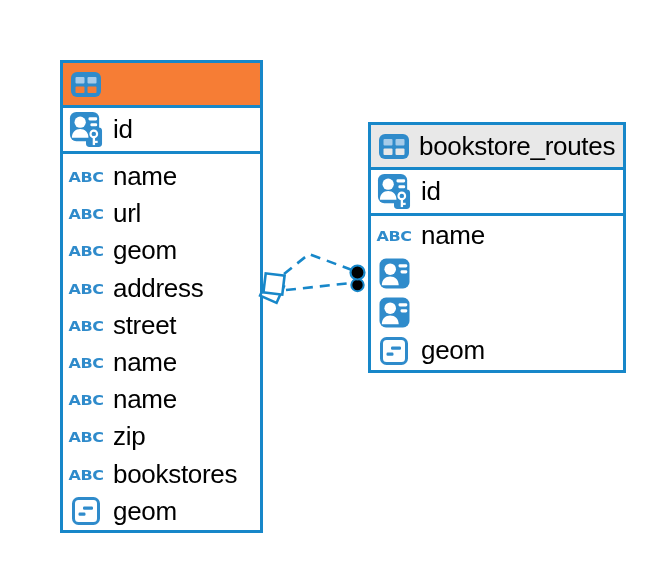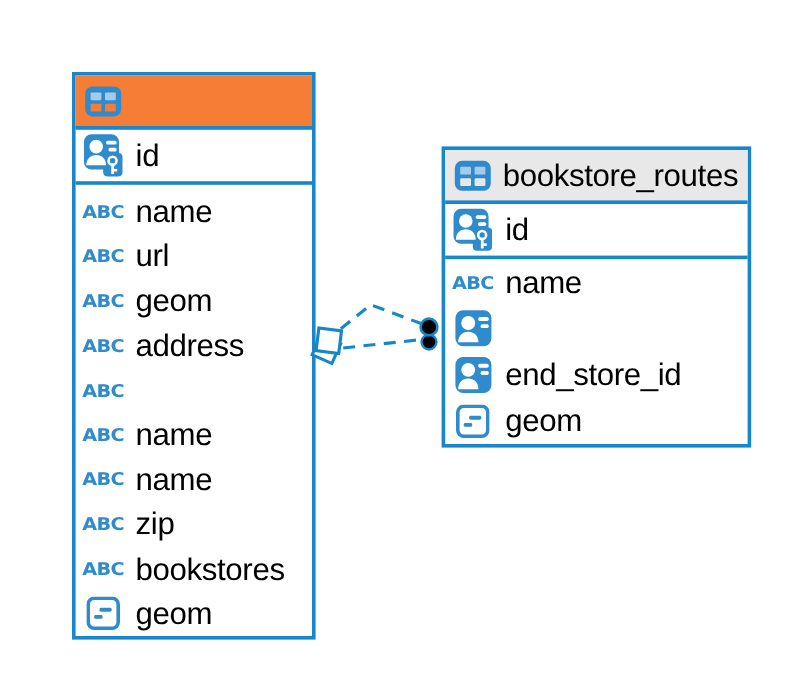--- a/index.html
+++ b/index.html
@@ -106,20 +106,21 @@
       <div class="row">
         <span class="cicon">
             <span class="abc">ABC</span>
           </span>
         <span class="cname">address</span>
       </div>
       <div class="row">
         <span class="cicon">
             <span class="abc">ABC</span>
           </span>
+        <span class="cname">street</span>
       </div>
       <div class="row">
         <span class="cicon">
             <span class="abc">ABC</span>
           </span>
         <span class="cname">name</span>
       </div>
       <div class="row">
         <span class="cicon">
             <span class="abc">ABC</span>
@@ -181,21 +182,20 @@
               <use href="#ic-fk"></use>
             </svg>
         </span>
       </div>
       <div class="row">
         <span class="cicon">
           <svg width="31" height="31" viewBox="0 0 31 31">
               <use href="#ic-fk"></use>
             </svg>
         </span>
-        <span class="cname">end_store_id</span>
       </div>
       <div class="row">
         <span class="cicon">
           <svg width="28" height="28" viewBox="0 0 28 28">
               <use href="#ic-geom"></use>
             </svg>
         </span>
         <span class="cname">geom</span>
       </div>
     </div>

